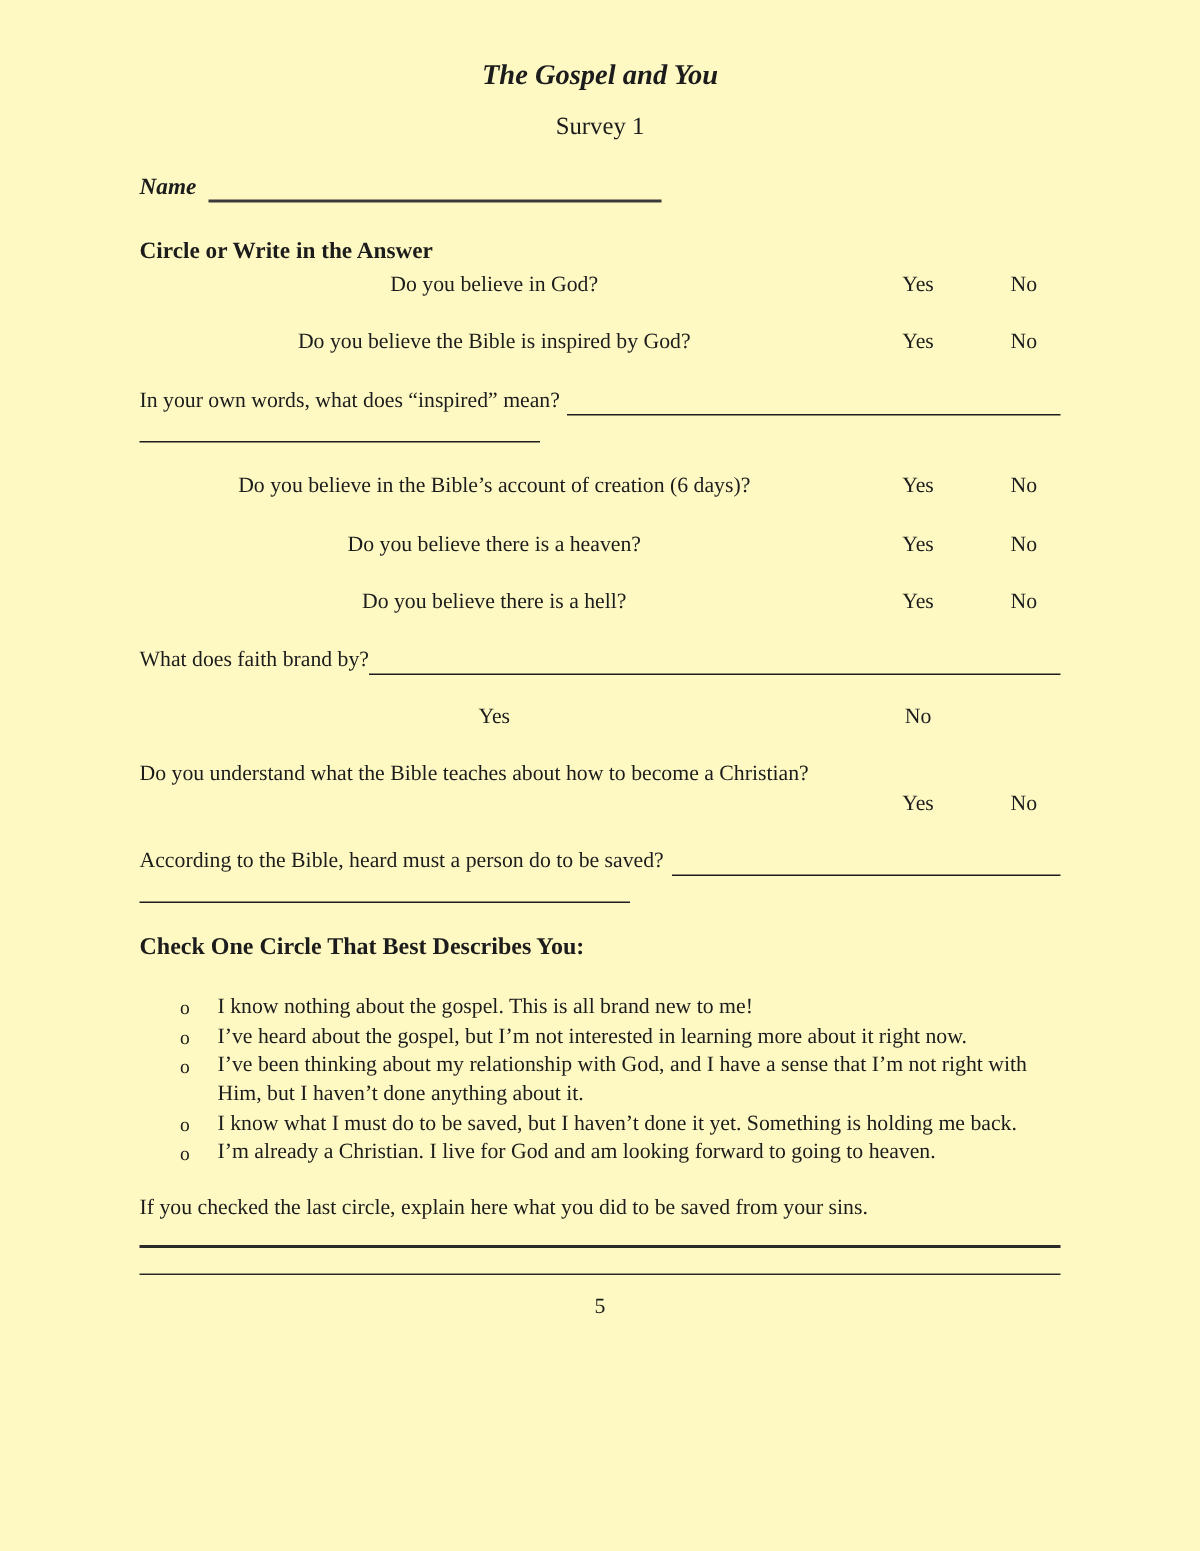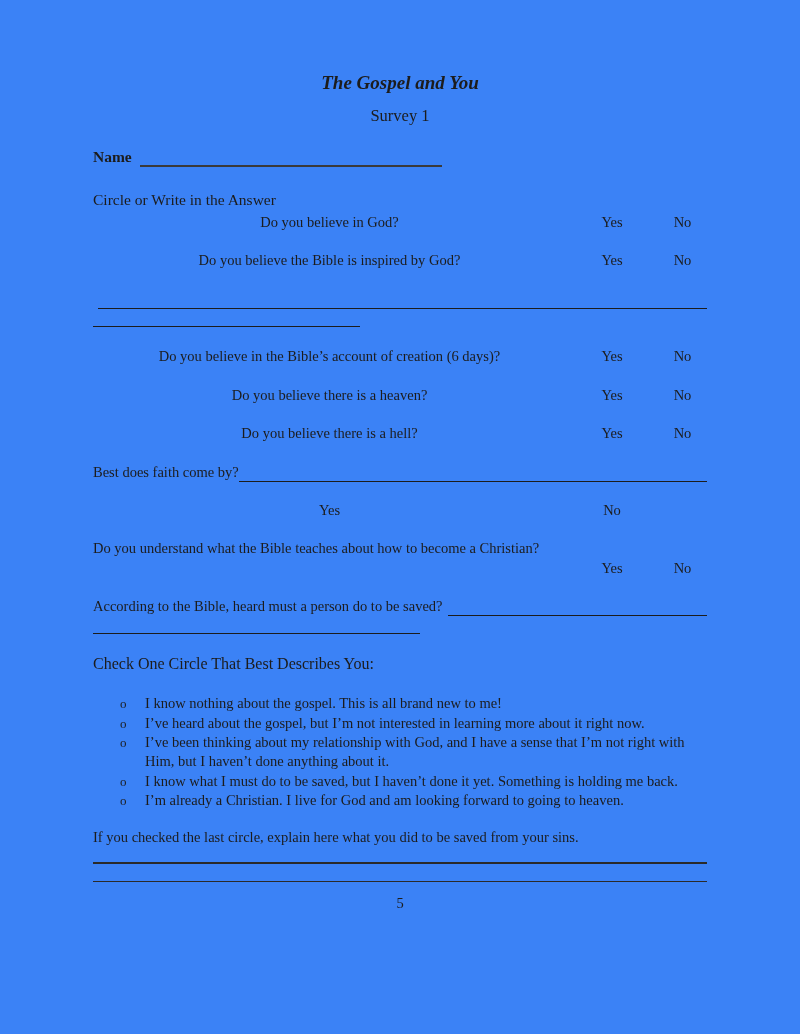--- a/index.html
+++ b/index.html
@@ -1,24 +1,24 @@
 <!DOCTYPE html>
 <html><head>
 <meta charset="utf-8">
 <style>
   html,body{margin:0;padding:0;background:#fff;}
   .page{
     position:relative;
     width:800px;height:1034px;
-    background:#3b82f6;
+    background:#fef9c3;
     font-family:"Liberation Serif","DejaVu Serif",serif;
     color:#1c1c1c;
     overflow:hidden;
     box-sizing:border-box;
-    padding:72px 93px 0 93px;
+    padding:40px 93px 0 93px;
   }
   .doc-title{
     text-align:center;
     font-size:19px;
     font-weight:bold;
     font-style:italic;
     line-height:22px;
   }
   .doc-subtitle{
     text-align:center;
@@ -26,32 +26,33 @@
     line-height:20px;
     margin-top:12px;
   }
   .name-row{
     margin-top:21px;
     display:flex;
     align-items:flex-end;
     font-size:15.5px;
     font-weight:bold;
     line-height:20px;
+    font-style:italic;
   }
   .name-line{
     display:inline-block;
     width:302px;
     margin-left:8px;
     border-bottom:2px solid #3a3a3a;
     height:18px;
   }
   .section-heading{
     margin-top:23px;
     font-size:15.5px;
-    font-weight:normal;
+    font-weight:bold;
     line-height:20px;
   }
   .section-heading.check{
     margin-top:0;
     font-size:16px;
   }
   .rows{margin-top:3px;font-size:14.5px;}
   .row{
     line-height:19.2px;
     min-height:19.2px;
@@ -137,20 +138,21 @@
       <span class="yn">No</span>
     </div>
 
     <div class="row ynrow">
       <span>Do you believe the Bible is inspired by God?</span>
       <span class="yn">Yes</span>
       <span class="yn">No</span>
     </div>
 
     <div class="row fillrow tight">
+      <span class="fill-label">In your own words, what does “inspired” mean?</span>
       <span class="fill-line"></span>
     </div>
     <div class="row controw">
       <span class="cont-line w1"></span>
     </div>
 
     <div class="row ynrow">
       <span>Do you believe in the Bible’s account of creation (6 days)?</span>
       <span class="yn">Yes</span>
       <span class="yn">No</span>
@@ -162,21 +164,21 @@
       <span class="yn">No</span>
     </div>
 
     <div class="row ynrow">
       <span>Do you believe there is a hell?</span>
       <span class="yn">Yes</span>
       <span class="yn">No</span>
     </div>
 
     <div class="row fillrow">
-      <span class="fill-label">Best does faith come by?</span>
+      <span class="fill-label">What does faith brand by?</span>
       <span class="fill-line nogap"></span>
     </div>
 
     <div class="row ynrow">
       <span class="yn">Yes</span>
       <span class="yn">No</span>
     </div>
 
     <div class="row tight">
       <span>Do you understand what the Bible teaches about how to become a Christian?</span>

